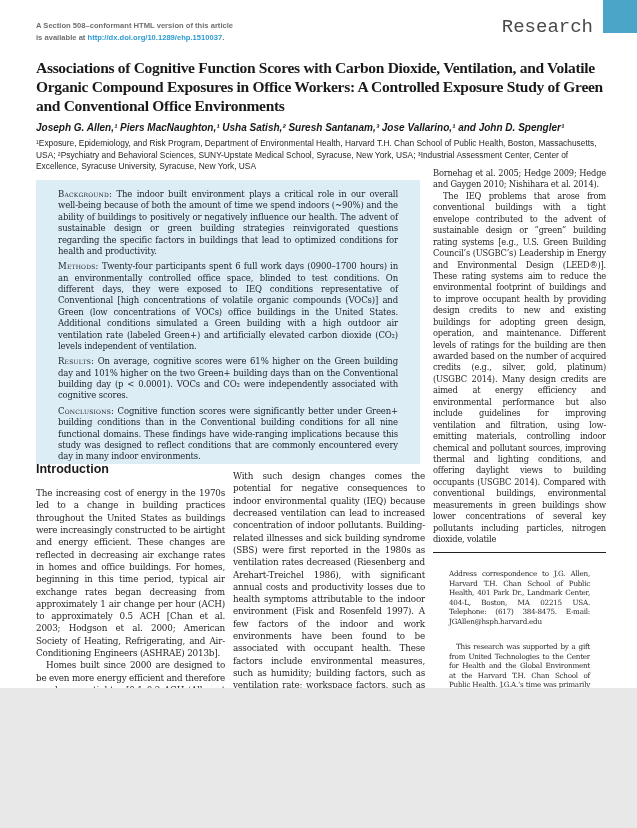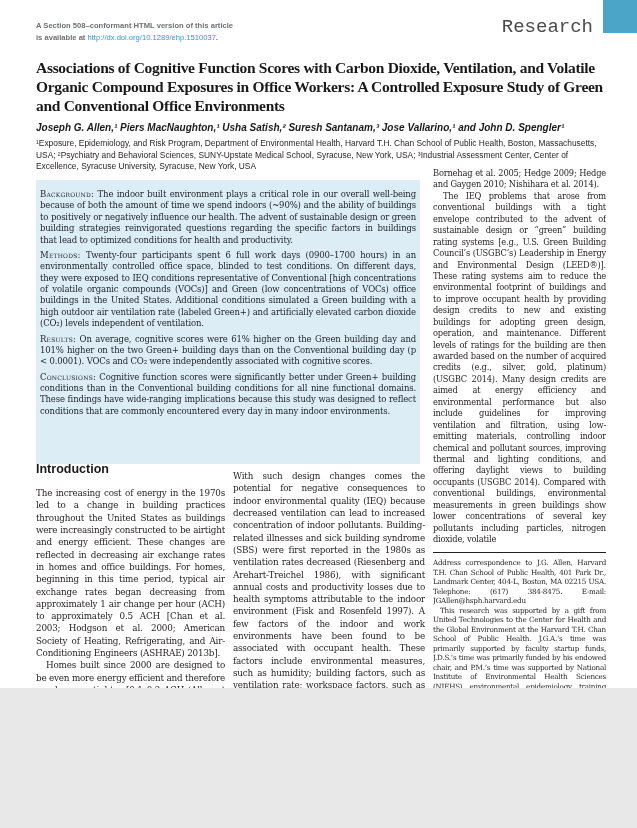--- a/index.html
+++ b/index.html
@@ -9,21 +9,21 @@
     background: #ffffff; overflow: hidden;
     font-family: "DejaVu Serif", "Liberation Serif", serif;
     color: #231f20;
   }
   
   .notice {
     position: absolute; left: 36px; top: 20px; width: 260px;
     font-family: "Liberation Sans", sans-serif; font-size: 7.6px; font-weight: 600;
     line-height: 1.55; color: #6e7072;
   }
-  .doi-link { color: #2d9bd3; text-decoration: none; font-weight: 400; }
+  .doi-link { color: #2d9bd3; text-decoration: none; font-weight: 700; }
   .research-label {
     position: absolute; top: 16px; right: 44px;
     font-family: Liberation Mono, monospace; font-size: 19px; color: #4a4a4c;
   }
   .accent-box { position: absolute; top: 0; right: 0; width: 34px; height: 33px; background: #4ba5c9; }
   
   .title {
     position: absolute; left: 36px; top: 58px; width: 572px; margin: 0;
     font-family: Liberation Serif, serif; font-weight: bold;
     font-size: 15.5px; line-height: 1.24; letter-spacing: -0.3px; color: #1a1a1a;
@@ -33,21 +33,21 @@
     font-family: "Liberation Sans", sans-serif; font-weight: bold; font-style: italic;
     font-size: 10px; color: #1a1a1a;
   }
   .affiliations {
     position: absolute; left: 36px; top: 138px; width: 572px;
     font-family: "Liberation Sans", sans-serif; font-size: 8.4px; line-height: 1.38; color: #231f20;
   }
   
   .abstract-box {
     position: absolute; left: 36px; top: 180px; width: 384px; height: 284px;
-    background: #dcedf6; padding: 9px 4px; overflow: hidden;
+    background: #dcedf6; padding: 9px 22px; overflow: hidden;
   }
   .abstract-box p {
     margin: 0 0 4px; font-size: 8.5px; line-height: 1.34; text-align: justify;
     letter-spacing: -0.15px; color: #23272e;
   }
   .sec-label { font-variant: small-caps; letter-spacing: 0.2px; }
   
   .col { position: absolute; overflow: hidden; }
   .col p {
     margin: 0; font-size: 8.8px; line-height: 1.4; text-align: justify;
@@ -57,21 +57,21 @@
   .col-left  { left: 36px;  top: 462px; width: 189px; height: 322px; }
   .col-mid   { left: 233px; top: 470px; width: 192px; height: 314px; }
   .col-right { left: 433px; top: 168px; width: 173px; height: 620px; }
   .col-right p { font-size: 8.3px; line-height: 1.38; }
   .intro-heading {
     margin: 0 0 11px; font-family: "Liberation Sans", sans-serif;
     font-size: 12.5px; font-weight: bold; color: #1a1a1a;
   }
   .note-rule { border: none; border-top: 1px solid #231f20; margin: 7px 0 5px; width: 100%; }
   .notes p {
-    margin: 0; font-size: 7.2px; line-height: 1.32; text-align: justify;
+    margin: 16px; font-size: 7.2px; line-height: 1.32; text-align: justify;
     letter-spacing: -0.25px;
   }
   .notes p + p { text-indent: 7px; }
   
   .footer {
     position: absolute; left: 36px; right: 32px; top: 792px;
     display: flex; justify-content: space-between; align-items: baseline;
     font-family: "Liberation Sans", sans-serif; color: #4d4d4f;
   }
   .journal { font-size: 8.8px; }

